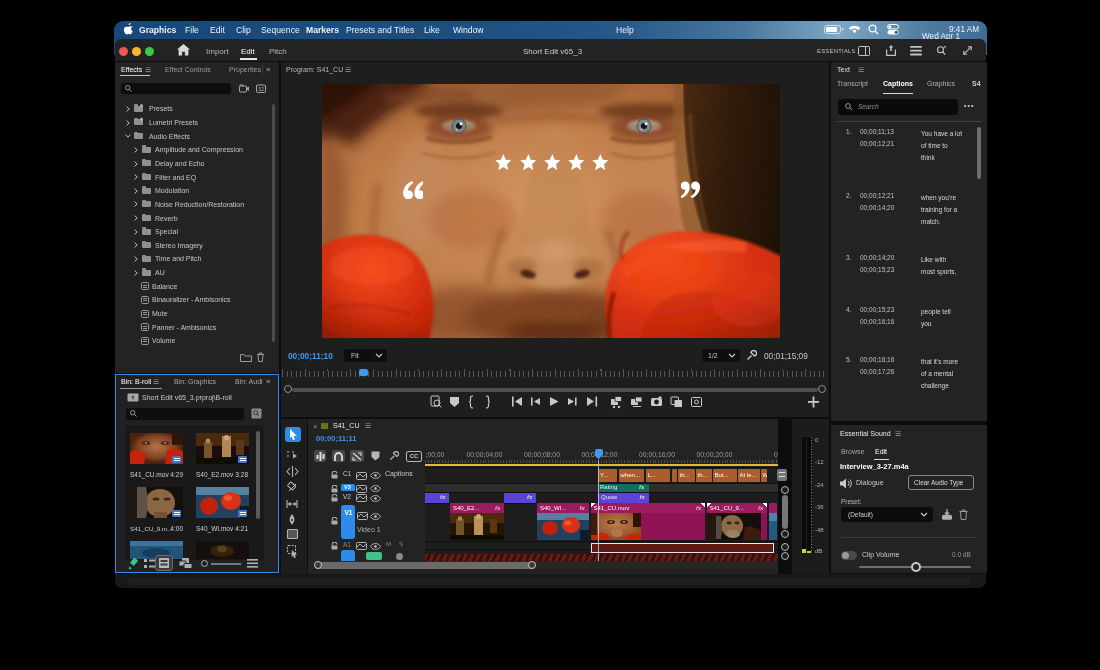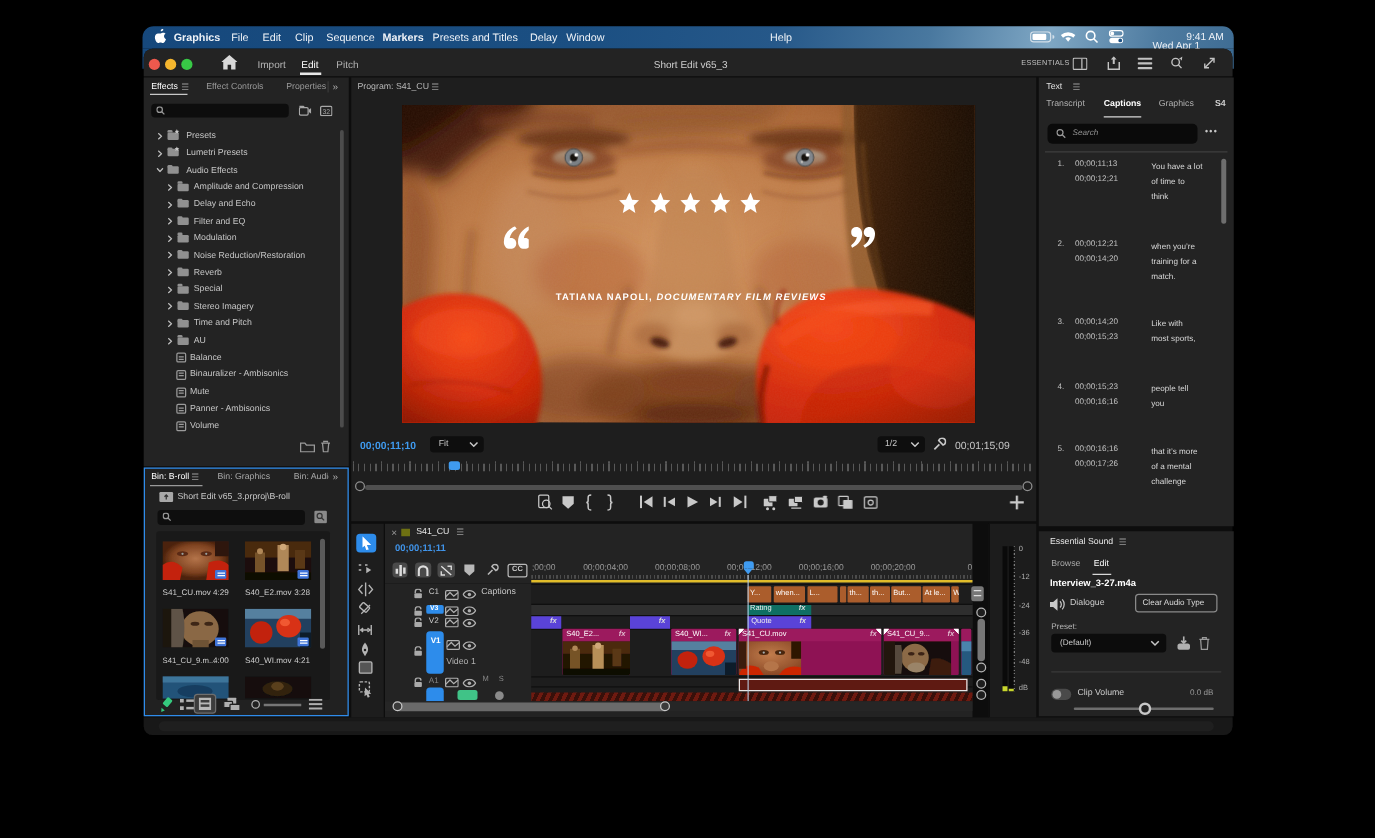--- a/index.html
+++ b/index.html
@@ -3,21 +3,21 @@
 <div id="p">
     <div style="left:114px;top:21px;width:873px;height:18px;border-radius:9px 9px 0 0;background:linear-gradient(100deg,#16487c 0%,#1b4f82 40%,#265889 58%,#49789f 72%,#7fa7c4 83%,#4e7ba0 93%,#3f6d94 100%)"></div>
     <div style="left:114px;top:39px;width:873px;height:16px;background:linear-gradient(90deg,#16487c 0%,#1f5284 55%,#86abc6 82%,#3a6890 100%)"></div>
     <div class="t" style="left:139px;top:25px;font-size:8.6px;color:#eef2f7;font-weight:bold;">Graphics</div>
     <div class="t" style="left:185px;top:25px;font-size:8.6px;color:#eef2f7;">File</div>
     <div class="t" style="left:210px;top:25px;font-size:8.6px;color:#eef2f7;">Edit</div>
     <div class="t" style="left:236px;top:25px;font-size:8.6px;color:#eef2f7;">Clip</div>
     <div class="t" style="left:261px;top:25px;font-size:8.6px;color:#eef2f7;">Sequence</div>
     <div class="t" style="left:306px;top:25px;font-size:8.6px;color:#eef2f7;font-weight:bold;">Markers</div>
     <div class="t" style="left:346px;top:25px;font-size:8.6px;color:#eef2f7;">Presets and Titles</div>
-    <div class="t" style="left:424px;top:25px;font-size:8.6px;color:#eef2f7;">Delay</div>
+    <div class="t" style="left:424px;top:25px;font-size:8.6px;color:#eef2f7;">Like</div>
     <div class="t" style="left:453px;top:25px;font-size:8.6px;color:#eef2f7;">Window</div>
     <div class="t" style="left:616px;top:25px;font-size:8.6px;color:#eef2f7;">Help</div>
     <div class="t" style="left:906px;top:32px;font-size:8.2px;color:#eef2f7;margin-left:16px;">Wed Apr 1</div>
     <div class="t" style="left:949px;top:25px;font-size:8.2px;color:#eef2f7;">9:41 AM</div>
     <svg style="position:absolute;left:123px;top:23px" width="11" height="13" viewBox="0 0 11 13">
       <path d="M7.6 1.1c.1-.7-.3-1.1-.3-1.1s-.9.1-1.4.8c-.4.6-.3 1.2-.3 1.2s1 .1 2-.9z" fill="#fff"></path>
       <path d="M5.5 3.1c.6 0 1.2-.5 2.2-.5.9 0 1.8.6 1.8.6s-1.3.7-1.3 2.2c0 1.7 1.6 2.3 1.6 2.3s-1.1 3.1-2.6 3.1c-.7 0-1-.4-1.8-.4s-1.2.4-1.8.4C2.1 10.8.9 8 .9 6.2.9 4.3 2.2 3.2 3.4 3.2c.9 0 1.5-.1 2.1-.1z" fill="#fff" transform="translate(0 0.6)"></path>
     </svg>
     <svg style="position:absolute;left:824px;top:25px" width="20" height="10" viewBox="0 0 20 10">
       <rect x="0.5" y="0.5" width="16" height="8" rx="2.5" fill="none" stroke="#e8edf3" opacity="0.8"></rect>
@@ -511,21 +511,20 @@
       </g>
     </svg>
     <svg style="position:absolute;left:681px;top:181px" width="21" height="18" viewBox="0 0 21 18">
       <g fill="#fff" transform="rotate(180 10 8.6) scale(0.98)">
         <path d="M9.2 0C4.2 2.2 1 6.4 1 11.4c0 3.4 2.1 5.6 4.8 5.6 2.5 0 4.4-1.8 4.4-4.3 0-2.3-1.6-4-3.8-4-.4 0-.9.1-1.1.2.5-2.9 2.4-5.4 5.2-7L9.2 0z"></path>
         <g transform="translate(10.5 0)">
           <path d="M9.2 0C4.2 2.2 1 6.4 1 11.4c0 3.4 2.1 5.6 4.8 5.6 2.5 0 4.4-1.8 4.4-4.3 0-2.3-1.6-4-3.8-4-.4 0-.9.1-1.1.2.5-2.9 2.4-5.4 5.2-7L9.2 0z"></path>
         </g>
       </g>
     </svg>
-    <div class="t" style="left:324px;top:233px;width:458px;text-align:center;color:#fff;font-size:7.5px;font-weight:bold;letter-spacing:0.9px">TATIANA NAPOLI, <span style="position:relative;font-style:italic">DOCUMENTARY FILM REVIEWS</span></div>
     <div class="t" style="left:288px;top:351px;font-size:8.3px;color:#3f9bf0;font-weight:bold;">00;00;11;10</div>
     <div style="left:344px;top:349px;width:43px;height:13px;background:#0e0e0e;border-radius:3px"></div>
     <div class="t" style="left:351px;top:352px;font-size:7px;color:#c8c8c8;">Fit</div>
     <svg style="position:absolute;left:375px;top:353px" width="8" height="5" viewBox="0 0 8 5">
       <path d="M1 1l3 3 3-3" fill="none" stroke="#c8c8c8" stroke-width="1.2"></path>
     </svg>
     <div style="left:702px;top:349px;width:38px;height:13px;background:#0e0e0e;border-radius:3px"></div>
     <div class="t" style="left:708px;top:352px;font-size:7px;color:#c8c8c8;">1/2</div>
     <svg style="position:absolute;left:728px;top:353px" width="8" height="5" viewBox="0 0 8 5">
       <path d="M1 1l3 3 3-3" fill="none" stroke="#c8c8c8" stroke-width="1.2"></path>

